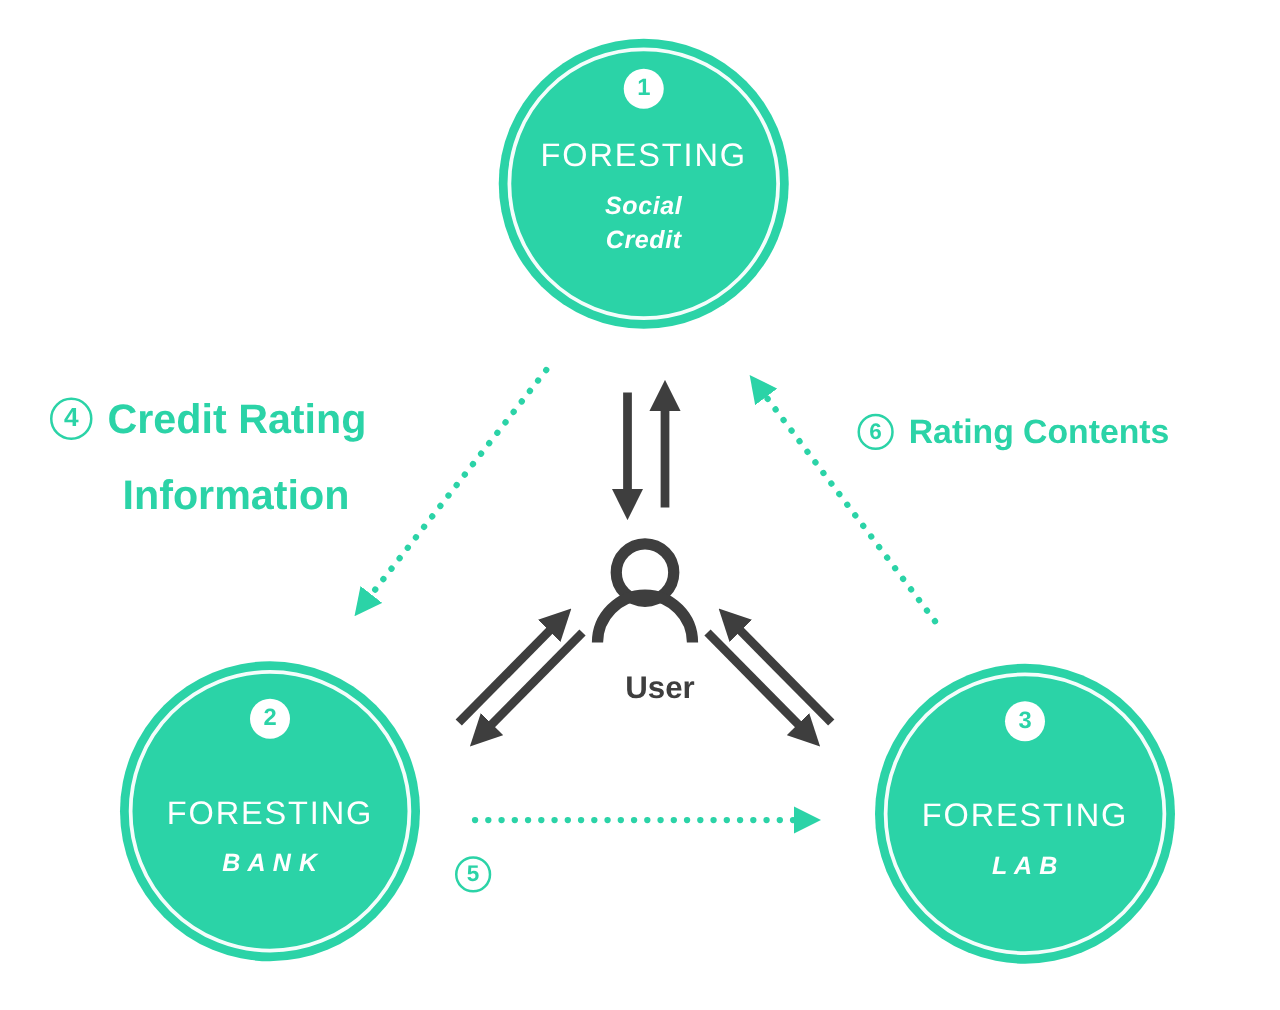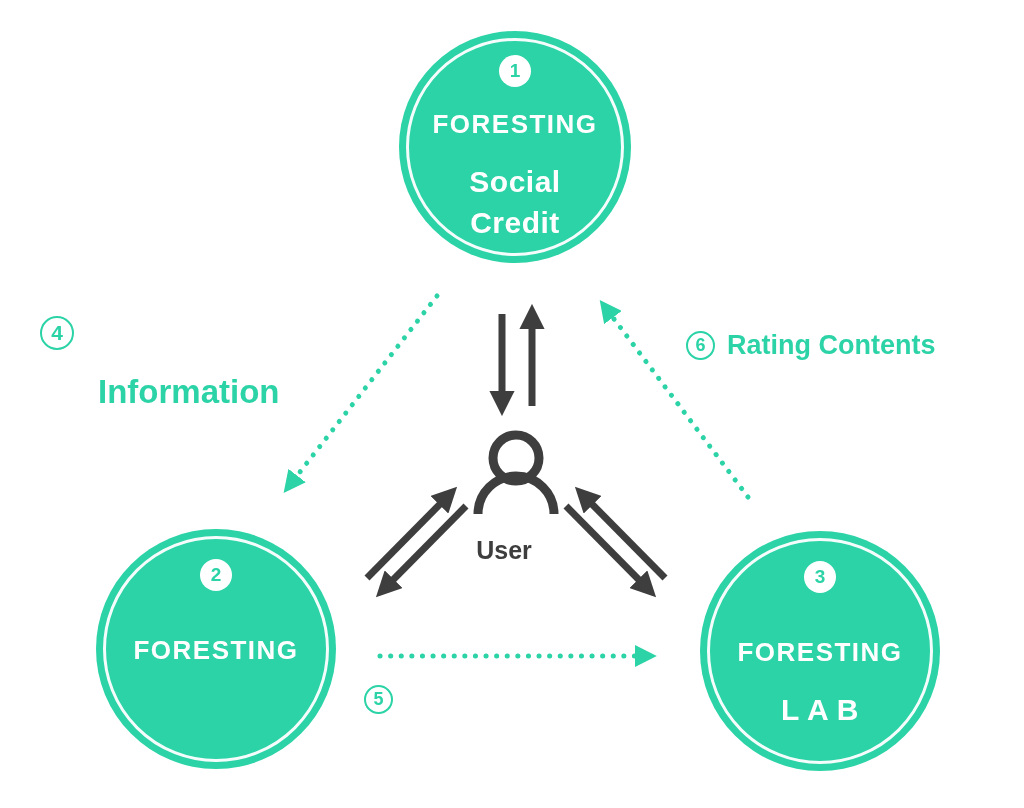--- a/index.html
+++ b/index.html
@@ -45,36 +45,37 @@
     background: #ffffff;
     color: #2bd3a7;
     font-weight: bold;
     font-size: 19px;
     display: flex; align-items: center; justify-content: center;
   }
   .node-top .badge-solid    { margin-top: 24px; }
   .node-bottom .badge-solid { margin-top: 30px; }
   .node-brand {
     font-size: 26px;
-    font-weight: 700;
+    font-weight: 400;
     letter-spacing: 1.5px;
   }
   .node-top .node-brand    { margin-top: 22px; }
   .node-bottom .node-brand { margin-top: 44px; }
   .node-title {
-    font-size: 30px;
+    font-size: 20px;
     font-weight: bold;
     letter-spacing: 0.5px;
-    margin-top: 22px;
+    margin-top: 12px;
     line-height: 1.35;
+    font-style: italic;
   }
   
   .user-label {
     position: absolute;
-    left: 456px; top: 536px;
+    left: 480px; top: 536px;
     width: 96px;
     text-align: center;
     color: #3e3e3e;
     font-size: 25px;
     font-weight: bold;
   }
   
   .edge-label {
     position: absolute;
     color: #2bd3a7;
@@ -144,33 +145,35 @@
     <div class="node-brand">FORESTING</div>
     <div class="node-title">
       <div>Social</div>
       <div>Credit</div>
     </div>
   </div>
 
   <div class="node node-bottom node-bank">
     <div class="badge-solid">2</div>
     <div class="node-brand">FORESTING</div>
+    <div class="node-title">B A N K</div>
   </div>
 
   <div class="node node-bottom node-lab">
     <div class="badge-solid">3</div>
     <div class="node-brand">FORESTING</div>
     <div class="node-title">L A B</div>
   </div>
 
   <div class="user-label">User</div>
 
   <div class="edge-label label-credit">
     <div class="edge-row">
       <span class="badge-outline">4</span>
+      <span>Credit Rating</span>
     </div>
     <div class="line2">Information</div>
   </div>
 
   <div class="edge-label label-contents">
     <div class="edge-row">
       <span class="badge-outline">6</span>
       <span>Rating Contents</span>
     </div>
   </div>

